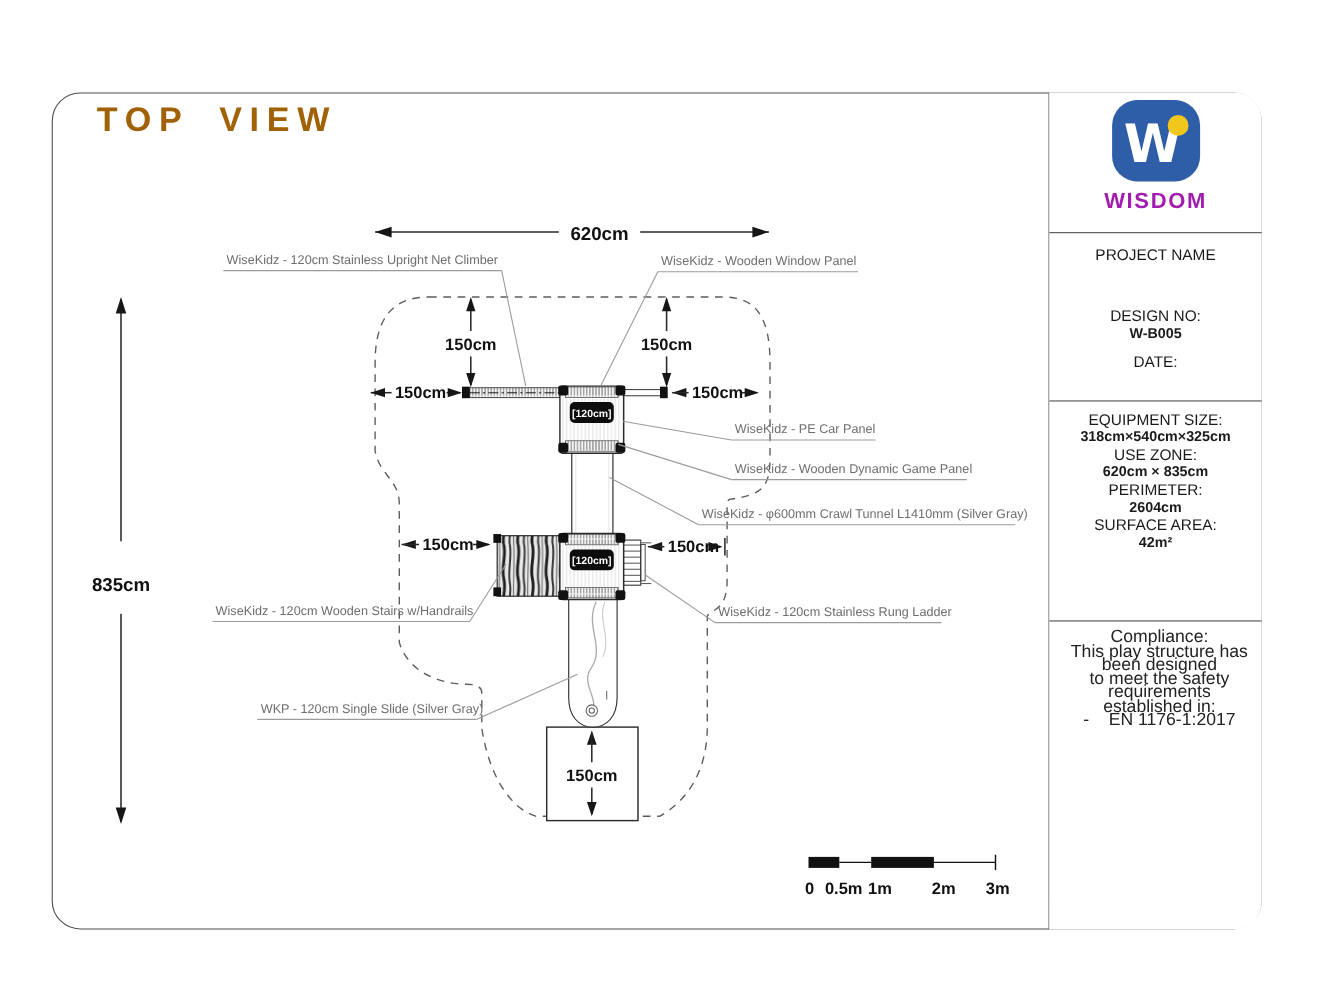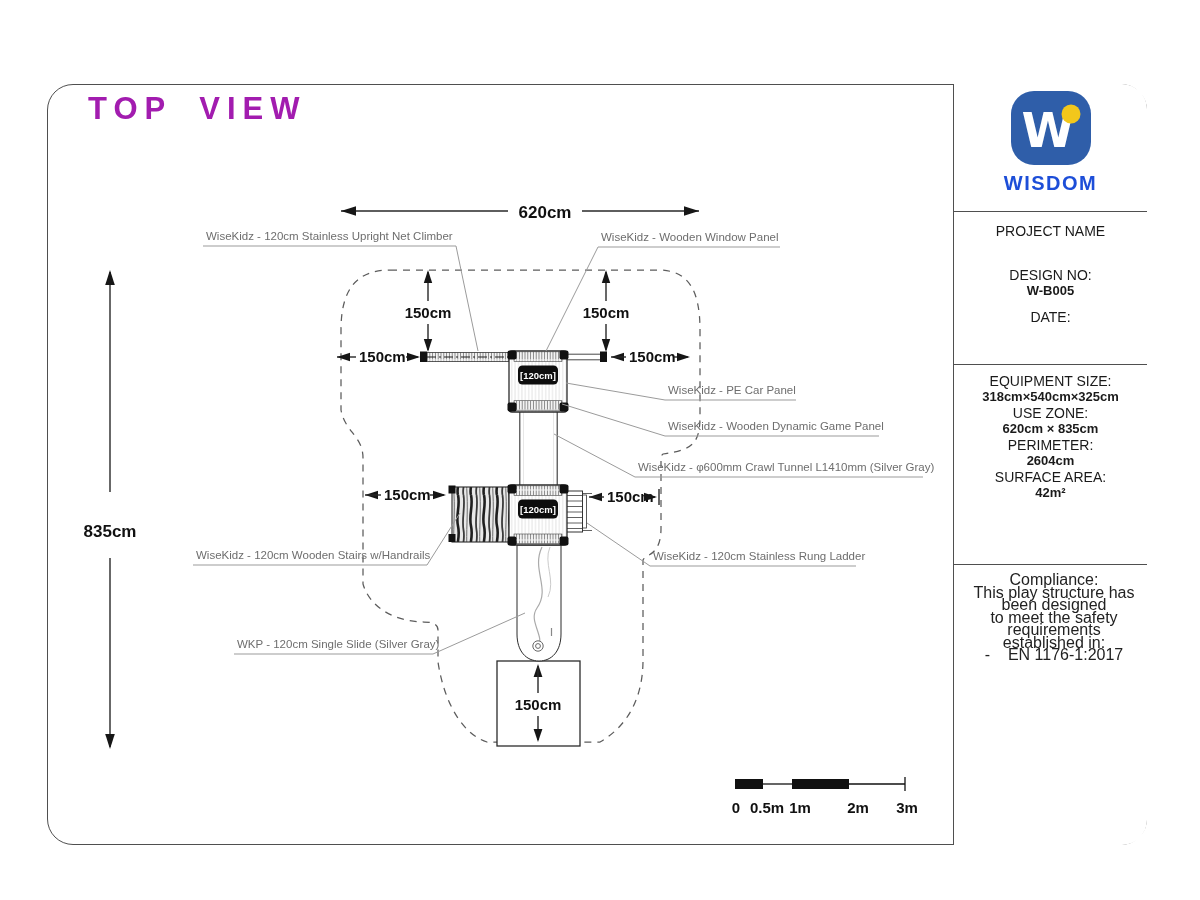--- a/index.html
+++ b/index.html
@@ -1,33 +1,33 @@
 <!DOCTYPE html>
 <html><head>
 <meta charset="utf-8">
 <style>
   html,body{margin:0;padding:0;background:#fff;}
   body{width:1200px;height:900px;position:relative;font-family:"Liberation Sans",sans-serif;overflow:hidden;}
   .page{position:absolute;inset:0;}
   svg.drawing{position:absolute;left:0;top:0;}
   .sheet{position:absolute;left:47px;top:84px;width:1100px;height:761px;border:1.6px solid #4f4f4f;border-radius:26px;box-sizing:border-box;}
-  .title{position:absolute;left:40px;top:6px;font-size:31px;font-weight:bold;letter-spacing:7px;word-spacing:12px;color:#a21caf;margin:0;white-space:nowrap;}
+  .title{position:absolute;left:40px;top:6px;font-size:31px;font-weight:bold;letter-spacing:7px;word-spacing:12px;color:#a16207;margin:0;white-space:nowrap;}
   .sidebar{position:absolute;top:-1px;right:-1px;bottom:-1px;width:194px;border-left:1.6px solid #4f4f4f;background:#fff;border-radius:0 25px 25px 0;box-sizing:border-box;display:flex;flex-direction:column;}
   .sb-section{border-bottom:1.6px solid #4f4f4f;text-align:center;color:#1a1a1a;box-sizing:border-box;flex:none;}
   .sb-logo{height:128px;padding-top:4px;}
   .sb-project{height:153px;}
   .sb-equip{height:200px;}
   .sb-stats{height:128px;}
   .sb-compliance{flex:1;border-bottom:none;text-align:center;padding:9px 6px 0 13px;font-size:16px;line-height:12.5px;color:#222;}
   .sb-label{font-size:14px;line-height:16px;}
   .sb-value{font-size:13px;line-height:16px;font-weight:bold;}
-  .mt-lg{margin-top:28px;} .mt-md{margin-top:0;} .mt-sm{margin-top:10px;} .mt-xs{margin-top:2px;}
+  .mt-lg{margin-top:40px;} .mt-md{margin-top:0;} .mt-sm{margin-top:10px;} .mt-xs{margin-top:2px;}
   .pt{padding-top:11px;} .pt-s{padding-top:8px;}
   .logo-svg{display:block;margin:2px auto 0;}
-  .brand{color:#1d4ed8;font-weight:bold;font-size:20px;letter-spacing:1.5px;margin-top:4px;}
+  .brand{color:#a21caf;font-weight:bold;font-size:20px;letter-spacing:1.5px;margin-top:4px;}
   .pre{white-space:pre-wrap;}
   
   .dimline{stroke:#282828;stroke-width:1.4;}
   .dimhead{fill:#161616;stroke:none;}
   .dimtext{font-family:"Liberation Sans",sans-serif;font-size:15px;font-weight:bold;fill:#111;}
   .dimtext-lg{font-family:"Liberation Sans",sans-serif;font-size:17px;font-weight:bold;fill:#111;}
   .uz{fill:none;stroke:#5c5c5c;stroke-width:1.25;stroke-dasharray:7 6;}
   .lbl{font-family:"Liberation Sans",sans-serif;font-size:11.5px;fill:#6e6e6e;}
   .lblline{stroke:#9b9b9b;stroke-width:1;fill:none;}
   .edge{stroke:#2b2b2b;fill:#fff;}

